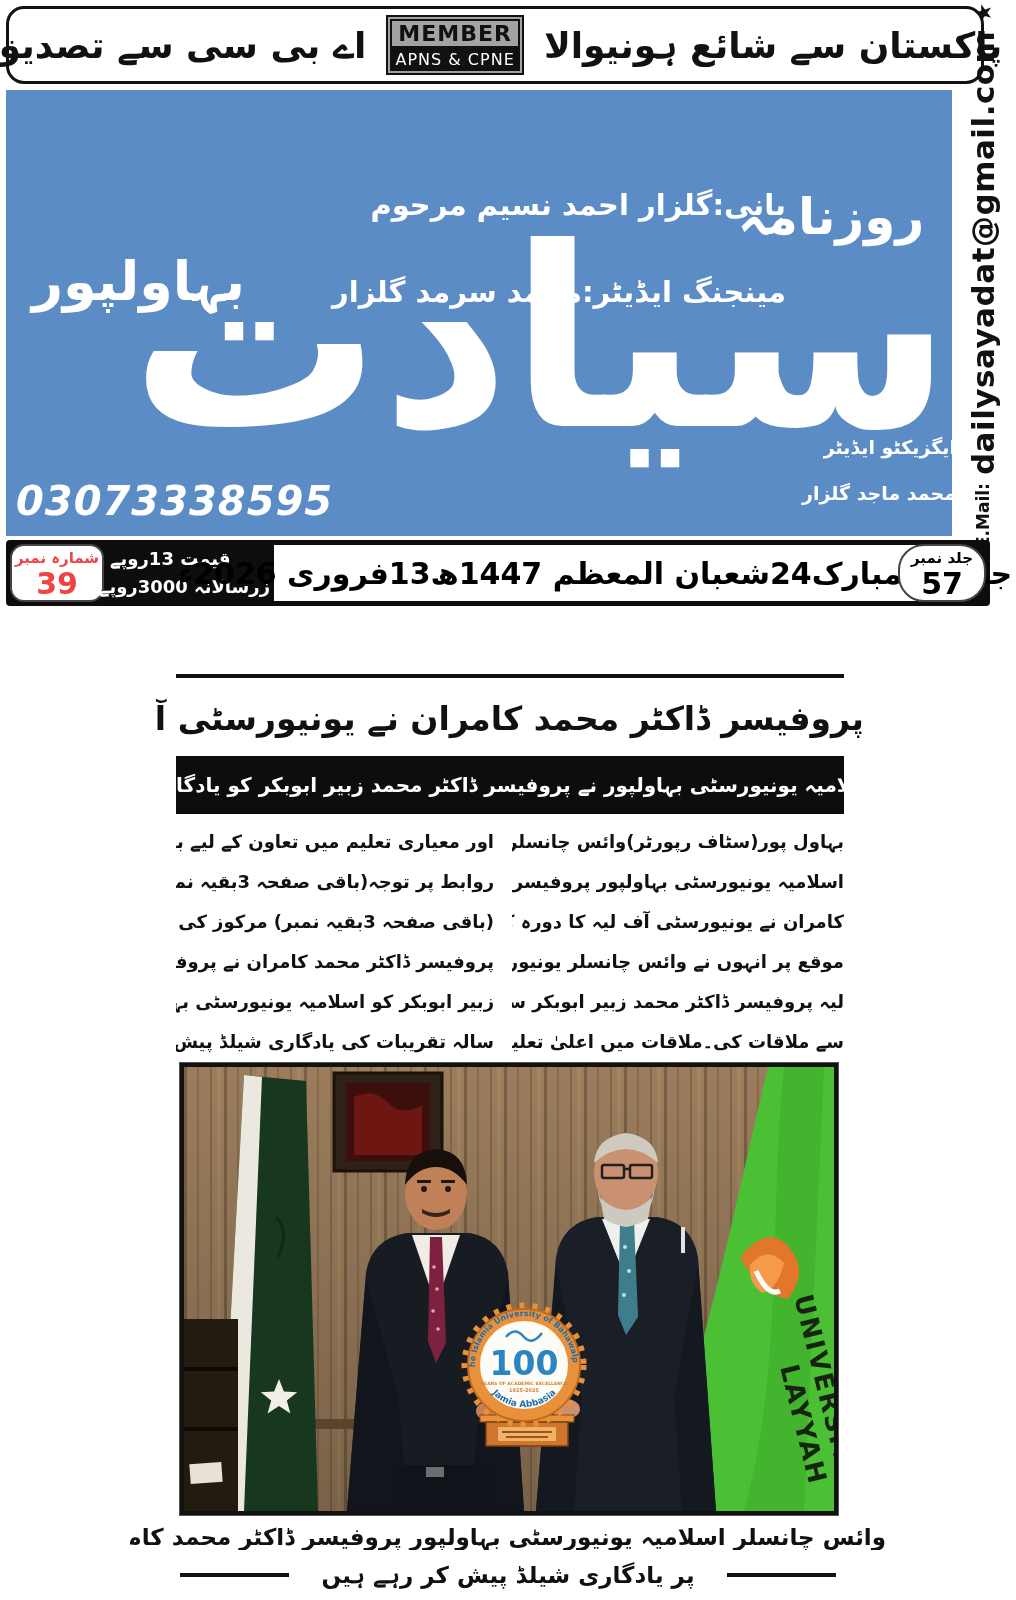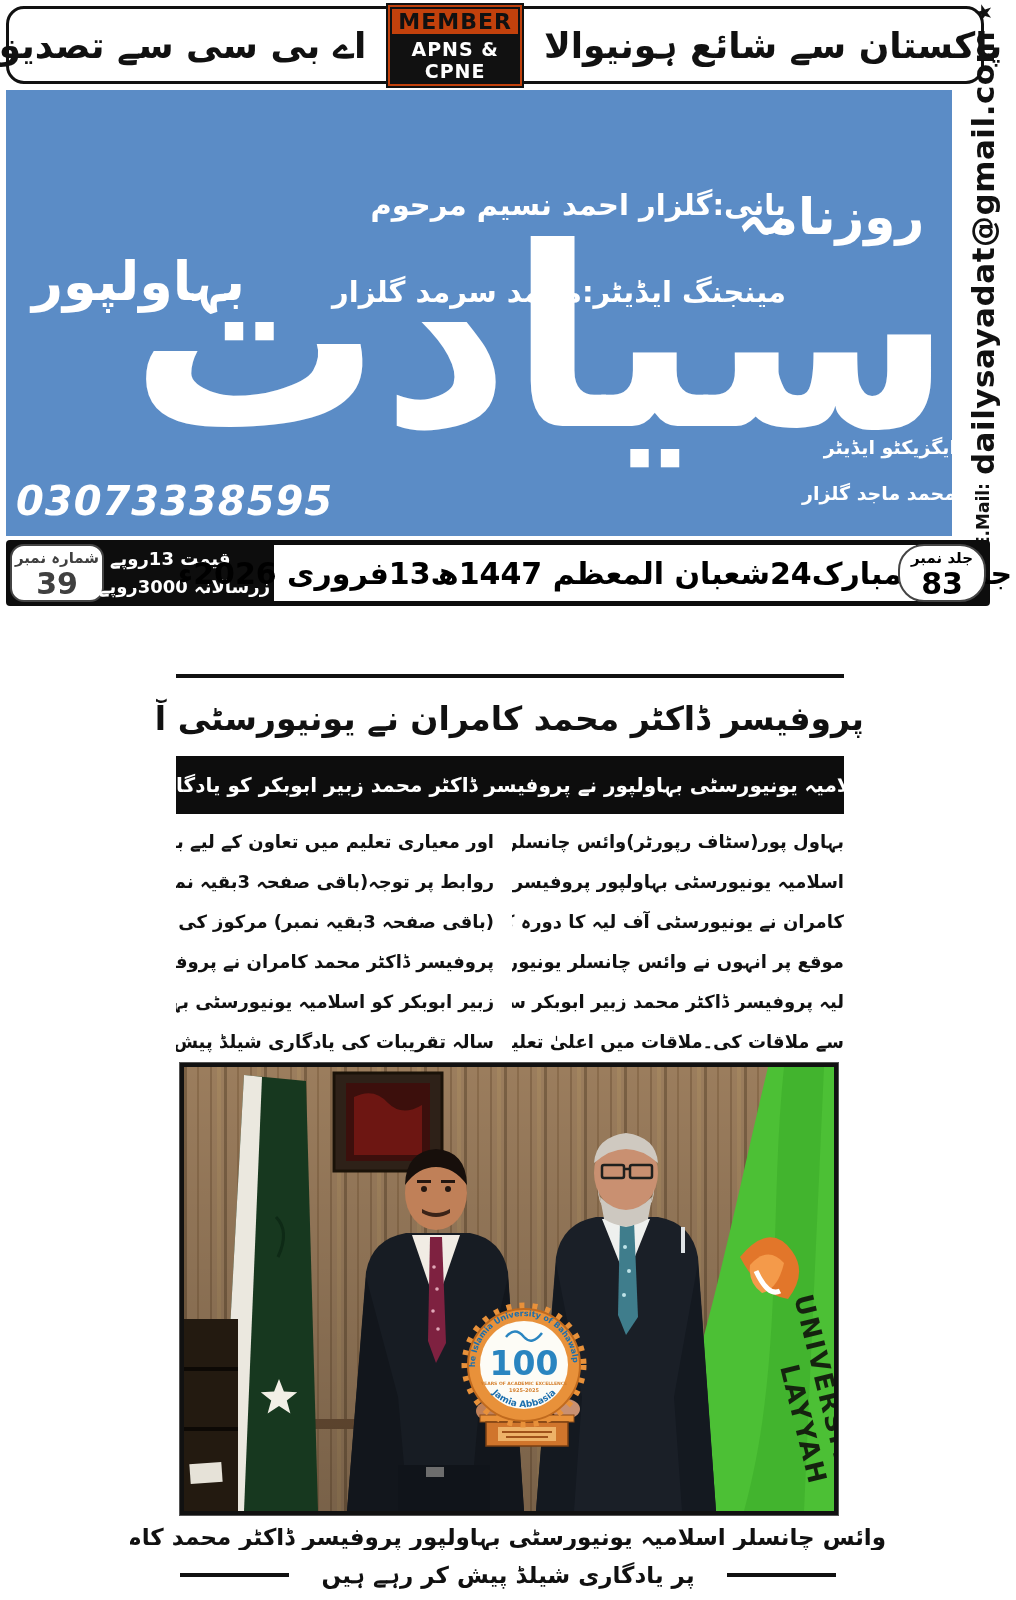--- a/index.html
+++ b/index.html
@@ -6,23 +6,23 @@
   body { background:#e9e9e9; font-family:"DejaVu Sans", sans-serif; }
   #page { position:relative; width:1016px; height:1600px; background:#fff; overflow:hidden;
           margin:0 auto; font-family:"DejaVu Sans", sans-serif; color:#111; }
 
   
   .topbar { position:absolute; left:6px; top:6px; width:978px; height:78px;
             border:3px solid #111; border-radius:18px; background:#fff;
             display:flex; flex-direction:row-reverse; align-items:center;
             justify-content:center; gap:20px; }
   .topbar .utext { font-size:36px; font-weight:bold; direction:rtl; white-space:nowrap; }
-  .member-box { border:2px solid #111; padding:2px; text-align:center; background:#c2410c; }
+  .member-box { border:2px solid #111; padding:2px; text-align:center; background:#a3a3a3; }
   .member-top { border:2px solid #111; font-size:22px; font-weight:bold; padding:0 6px; letter-spacing:1px; }
-  .member-bottom { background:#111; color:#fff; font-size:19px; font-weight:bold; padding:2px 4px; letter-spacing:1px; }
+  .member-bottom { background:#111; color:#fff; font-size:16px; font-weight:normal; padding:2px 4px; letter-spacing:1px; }
 
   
   .email-strip { position:absolute; left:956px; top:548px; width:540px; height:54px;
                  transform:rotate(-90deg); transform-origin:0 0;
                  display:flex; align-items:center; gap:8px; white-space:nowrap; }
   .email-label { font-size:17px; font-weight:bold; }
   .email-addr  { font-size:31px; font-weight:bold; letter-spacing:0.5px; }
   .email-stars { font-size:22px; letter-spacing:2px; }
 
   
@@ -44,21 +44,21 @@
   .mh-exec div { white-space:nowrap; }
   .mh-chief   { position:absolute; left:268px; bottom:10px; font-size:35px; font-weight:bold;
                 direction:rtl; white-space:nowrap; }
   .mh-phone   { position:absolute; left:10px; bottom:12px; font-size:40px; font-weight:bold;
                 letter-spacing:1px;font-style:italic; }
 
   
   .infobar { position:absolute; left:6px; top:540px; width:984px; height:66px;
              background:#0d0d0d; border-radius:4px; color:#fff; }
   .issue-box { position:absolute; left:4px; top:4px; width:94px; height:58px; background:#fff;
-               border-radius:14px; color:#404040; text-align:center; border:2px solid #444; }
+               border-radius:14px; color:#ef4444; text-align:center; border:2px solid #444; }
   .issue-box .lbl, .volume-box .lbl { font-size:15px; font-weight:bold; direction:rtl; margin-top:3px; }
   .issue-box .num, .volume-box .num { font-size:30px; font-weight:bold; line-height:1.1; }
   .price { position:absolute; left:104px; top:5px; width:160px; text-align:left;
            font-size:18px; font-weight:bold; direction:rtl; line-height:28px; white-space:nowrap; }
   .date-box { position:absolute; left:268px; top:5px; width:642px; height:56px; background:#fff;
               color:#000; display:flex; align-items:center; justify-content:center;
               font-size:30px; font-weight:bold; direction:rtl; white-space:nowrap; }
   .volume-box { position:absolute; left:892px; top:4px; width:88px; height:58px; background:#fff;
                 border-radius:26px; color:#000; text-align:center; border:2px solid #444; }
 
@@ -127,21 +127,21 @@
       <div class="lbl">شمارہ نمبر</div>
       <div class="num">39</div>
     </div>
     <div class="price">
       <div>قیمت 13روپے</div>
       <div>زرسالانہ 3000روپے</div>
     </div>
     <div class="date-box">جمعة المبارک24شعبان المعظم 1447ھ13فروری 2026ء</div>
     <div class="volume-box">
       <div class="lbl">جلد نمبر</div>
-      <div class="num">83</div>
+      <div class="num">57</div>
     </div>
   </div>
 
   <div class="headline-rule"></div>
   <div class="headline">پروفیسر ڈاکٹر محمد کامران نے یونیورسٹی آف لیہ کا دورہ کیا</div>
   <div class="subhead">وائس چانسلر اسلامیہ یونیورسٹی بہاولپور نے پروفیسر ڈاکٹر محمد زبیر ابوبکر کو یادگاری شیلڈ پیش کی</div>
 
   <div class="bodycol col-right">
     <div class="bline">بہاول پور(سٹاف رپورٹر)وائس چانسلر</div>
     <div class="bline">اسلامیہ یونیورسٹی بہاولپور پروفیسر ڈاکٹر محمد</div>

